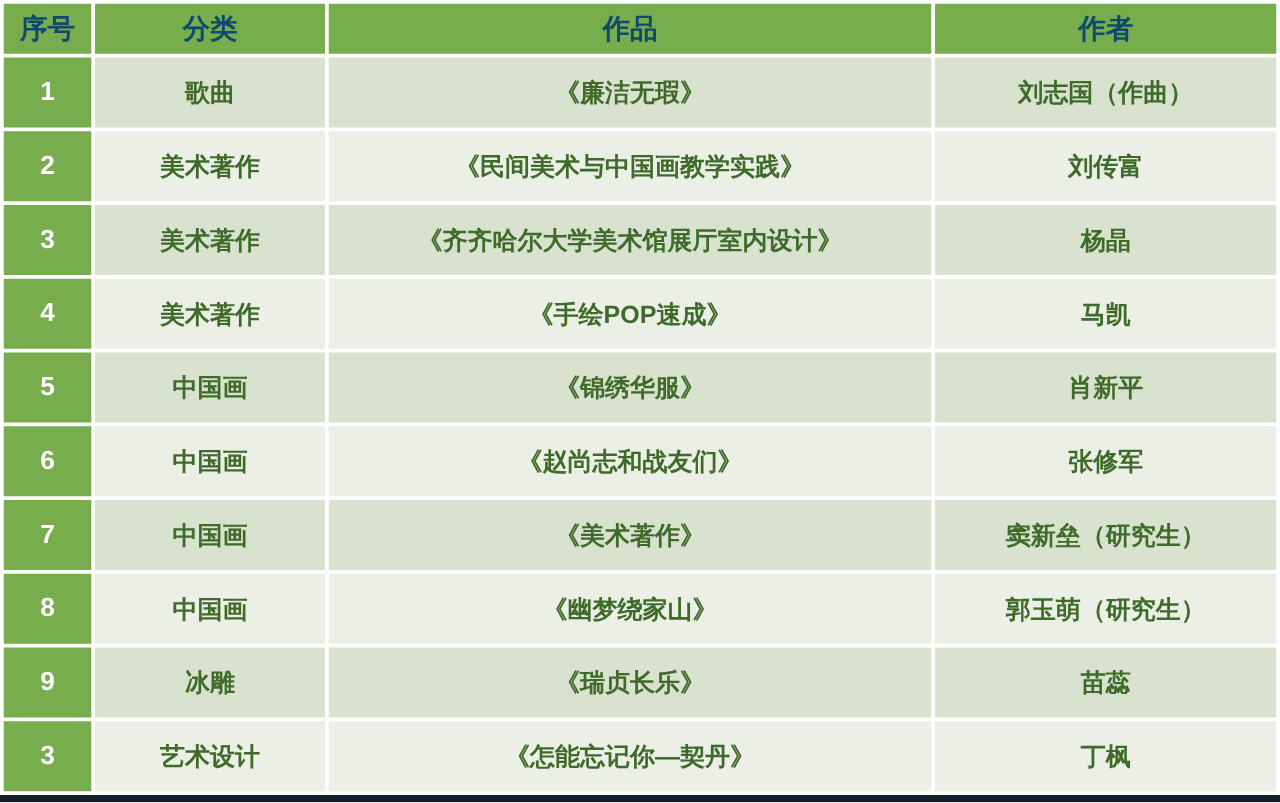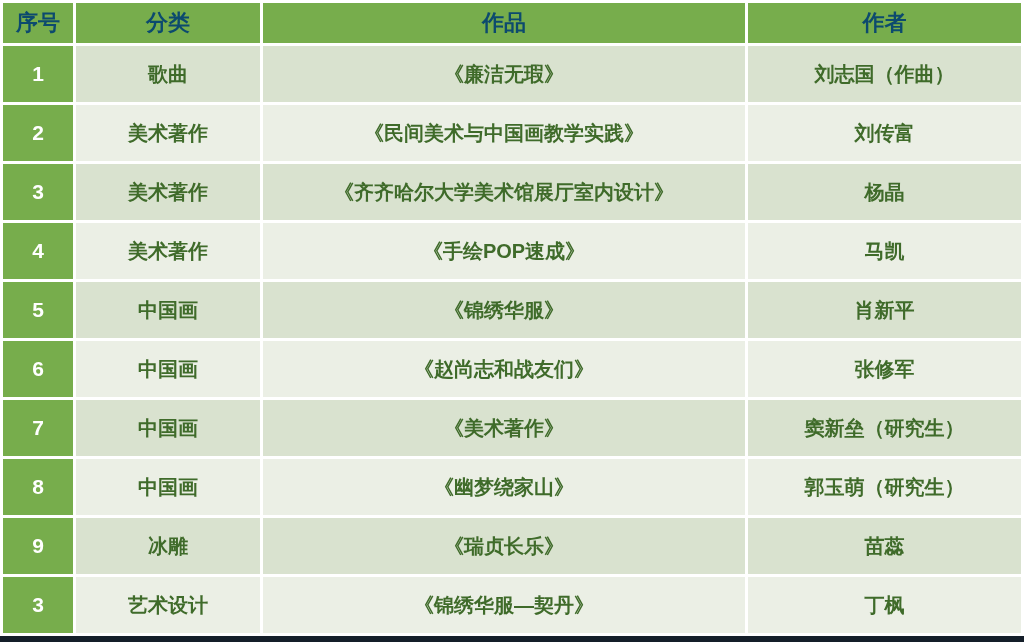--- a/index.html
+++ b/index.html
@@ -133,19 +133,19 @@
         </tr>
         <tr>
           <td class="index-cell">9</td>
           <td class="body-cell">冰雕</td>
           <td class="body-cell">《瑞贞长乐》</td>
           <td class="body-cell">苗蕊</td>
         </tr>
         <tr>
           <td class="index-cell">3</td>
           <td class="body-cell">艺术设计</td>
-          <td class="body-cell">《锦绣华服—契丹》</td>
+          <td class="body-cell">《怎能忘记你—契丹》</td>
           <td class="body-cell">丁枫</td>
         </tr>
       </tbody>
   </table>
   <div class="bottom-bar"></div>
 </div>
 
 </body></html>

